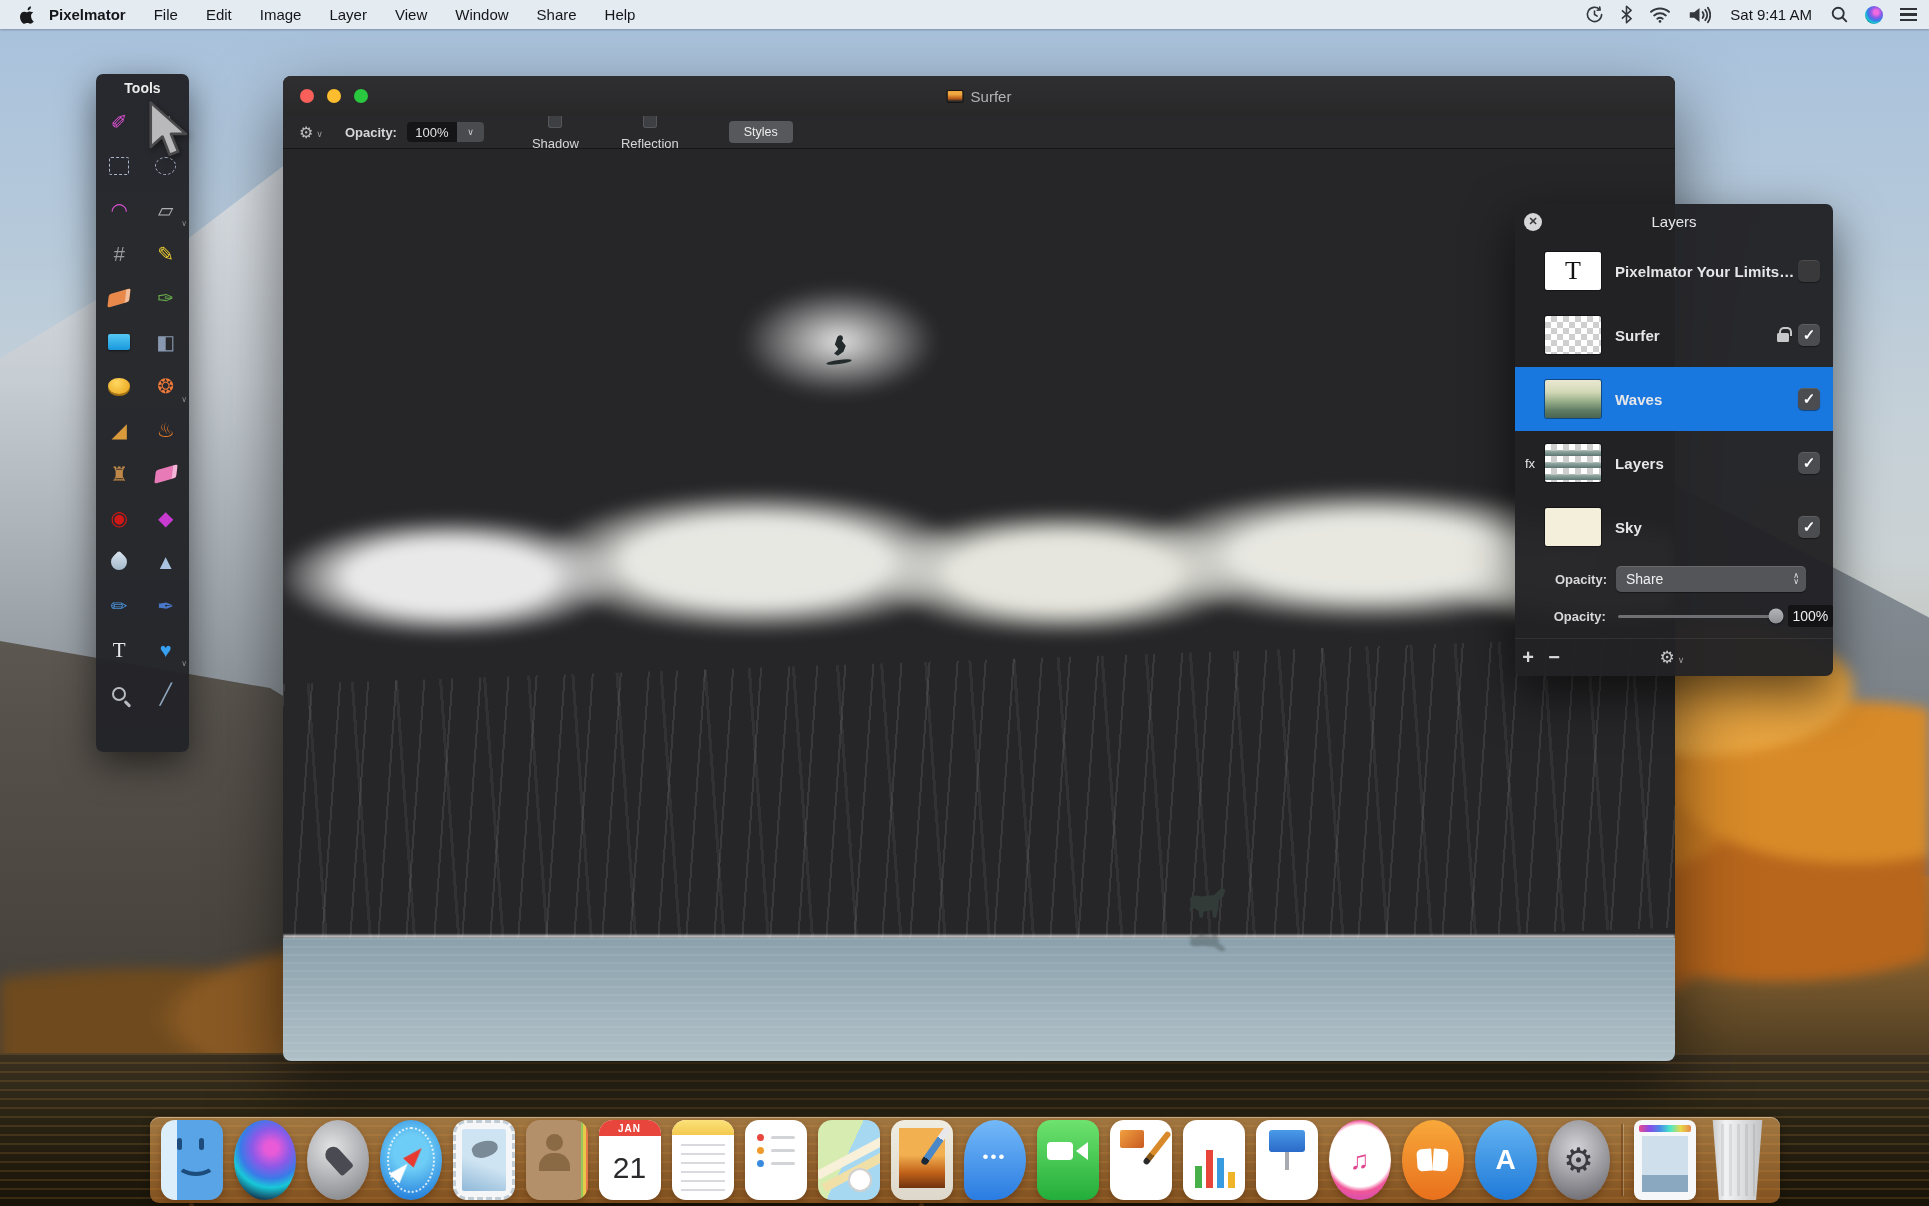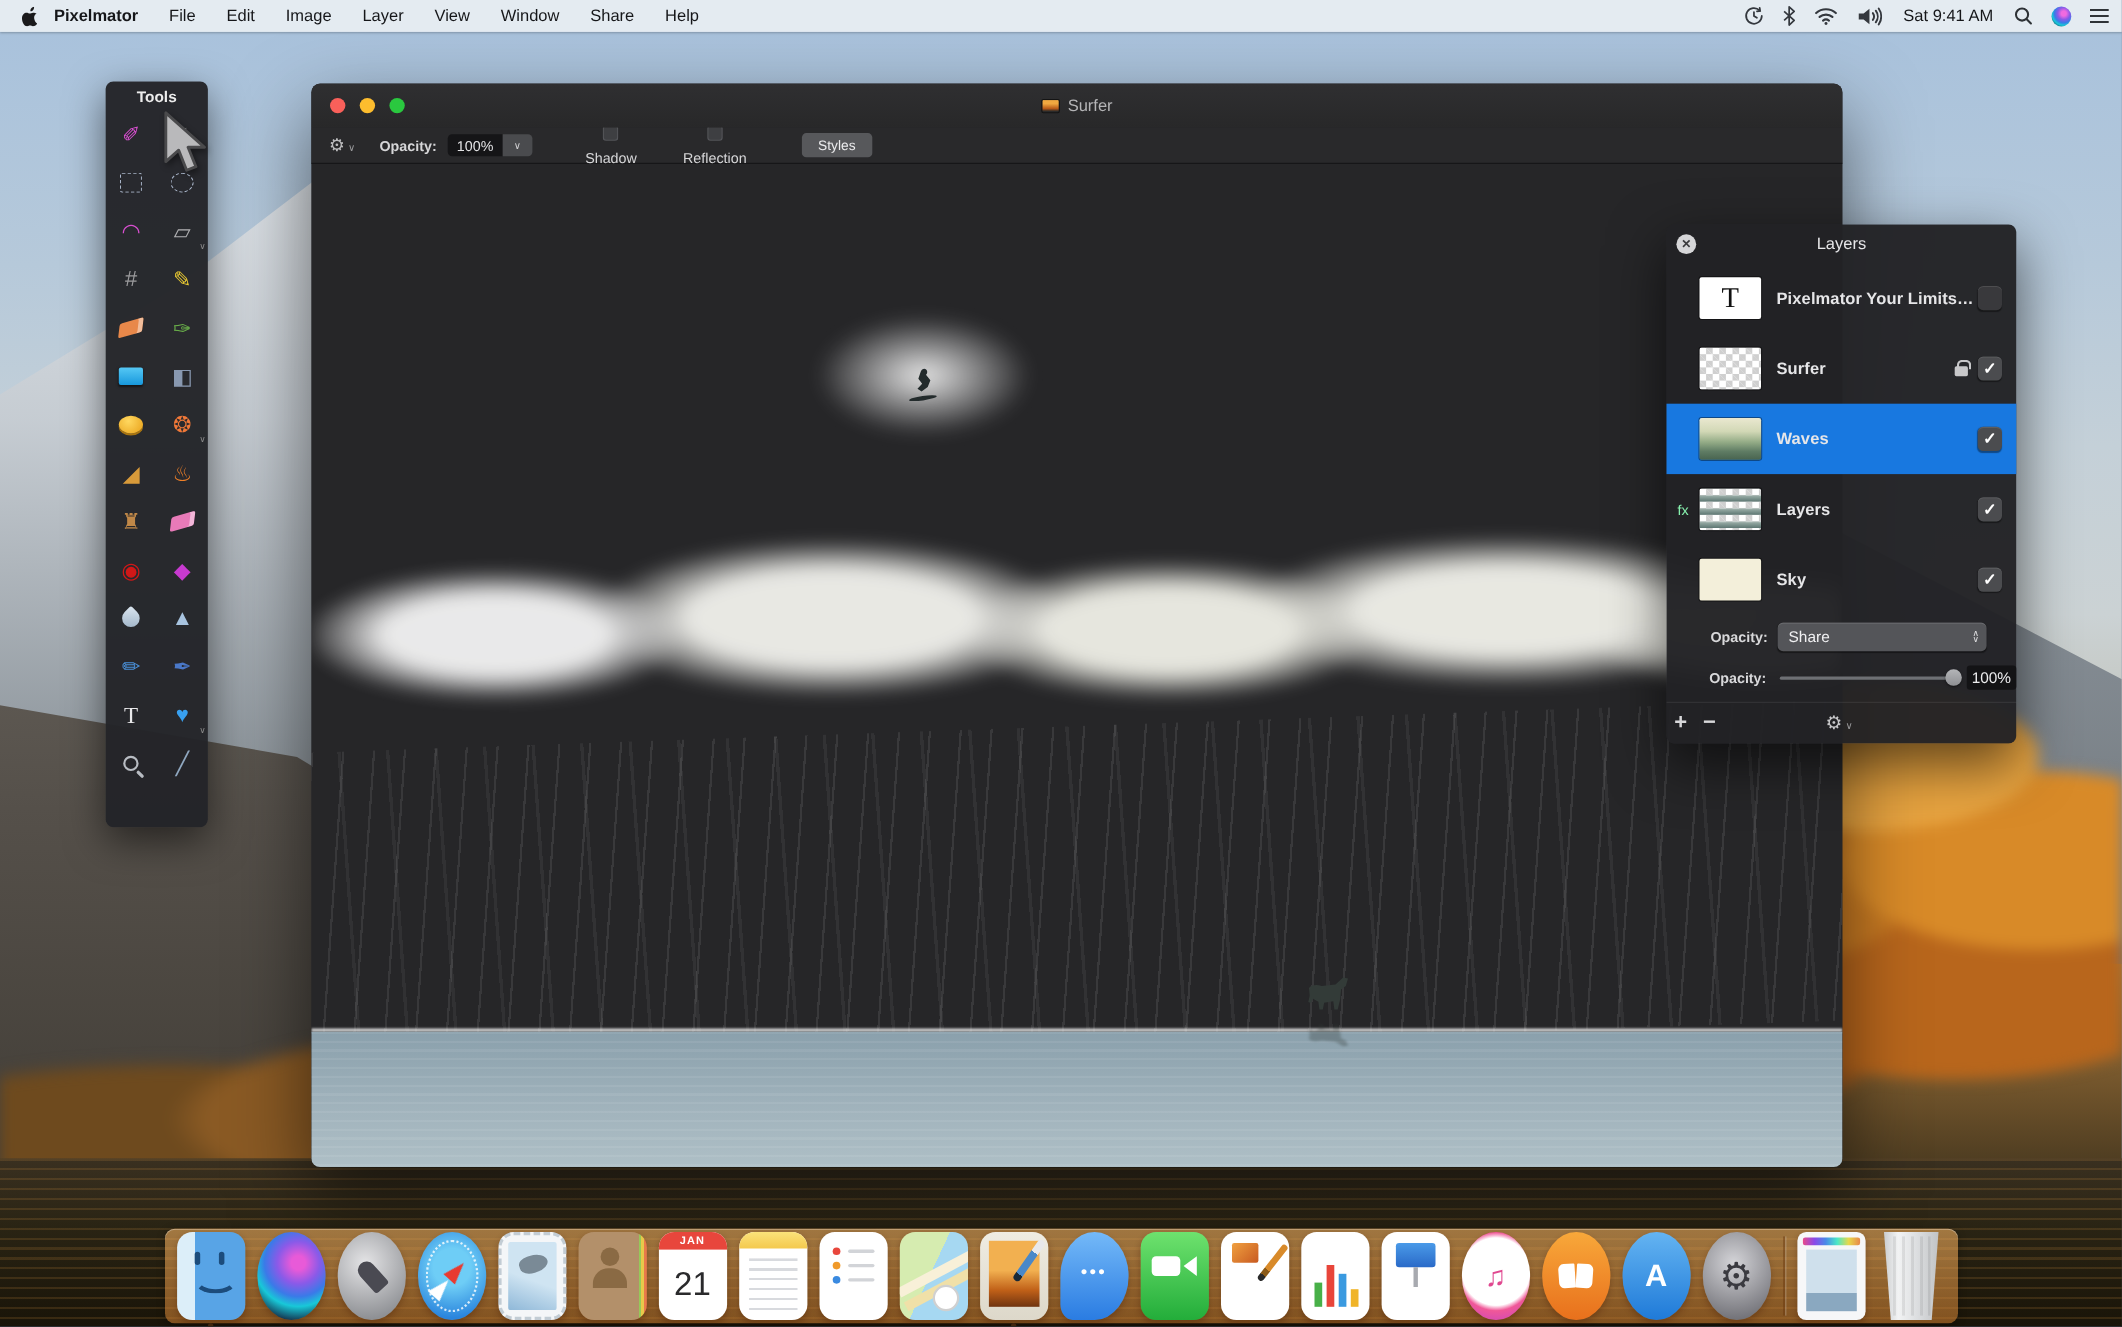--- a/index.html
+++ b/index.html
@@ -126,21 +126,21 @@
 
   
   #layers { position:absolute; left:1515px; top:204px; width:318px; height:472px; background:rgba(34,34,37,.97);
     border-radius:7px; box-shadow:0 18px 50px rgba(0,0,0,.6); z-index:50; color:#e6e6e8; }
   .lp-head { height:35px; display:flex; align-items:center; position:relative; }
   .lp-close { position:absolute; left:9px; width:18px; height:18px; border-radius:50%; background:#d6d6d8; color:#3a3a3c;
     font-size:11px; font-weight:bold; display:flex; align-items:center; justify-content:center; }
   .lp-title { width:100%; text-align:center; font-size:15px; font-weight:normal; }
   .layer-row { height:64px; display:flex; align-items:center; position:relative; }
   .layer-row.sel { background:#1878e0; }
-  .fx-badge { width:30px; text-align:center; font-size:13px; color:#86efac; }
+  .fx-badge { width:30px; text-align:center; font-size:13px; color:#e5e5e5; }
   .lthumb { width:56px; height:38px; border-radius:2px; flex:0 0 auto; display:flex; align-items:center; justify-content:center; box-shadow:0 0 0 1px rgba(0,0,0,.4); }
   .thumb-text { background:#fff; color:#111; font-family:"Liberation Serif", serif; font-size:26px; }
   .thumb-checker, .thumb-beach { background-image:
       linear-gradient(45deg,#cfcfcf 25%,rgba(0,0,0,0) 25%,rgba(0,0,0,0) 75%,#cfcfcf 75%),
       linear-gradient(45deg,#cfcfcf 25%,#ffffff 25%,#ffffff 75%,#cfcfcf 75%);
     background-size:12px 12px; background-position:0 0, 6px 6px; background-color:#fff; }
   .thumb-beach { background-image:
       linear-gradient(180deg, rgba(0,0,0,0) 0 46%, #96aaa4 58%, #5d7672 100%),
       linear-gradient(45deg,#cfcfcf 25%,rgba(0,0,0,0) 25%,rgba(0,0,0,0) 75%,#cfcfcf 75%),
       linear-gradient(45deg,#cfcfcf 25%,#ffffff 25%,#ffffff 75%,#cfcfcf 75%); }

